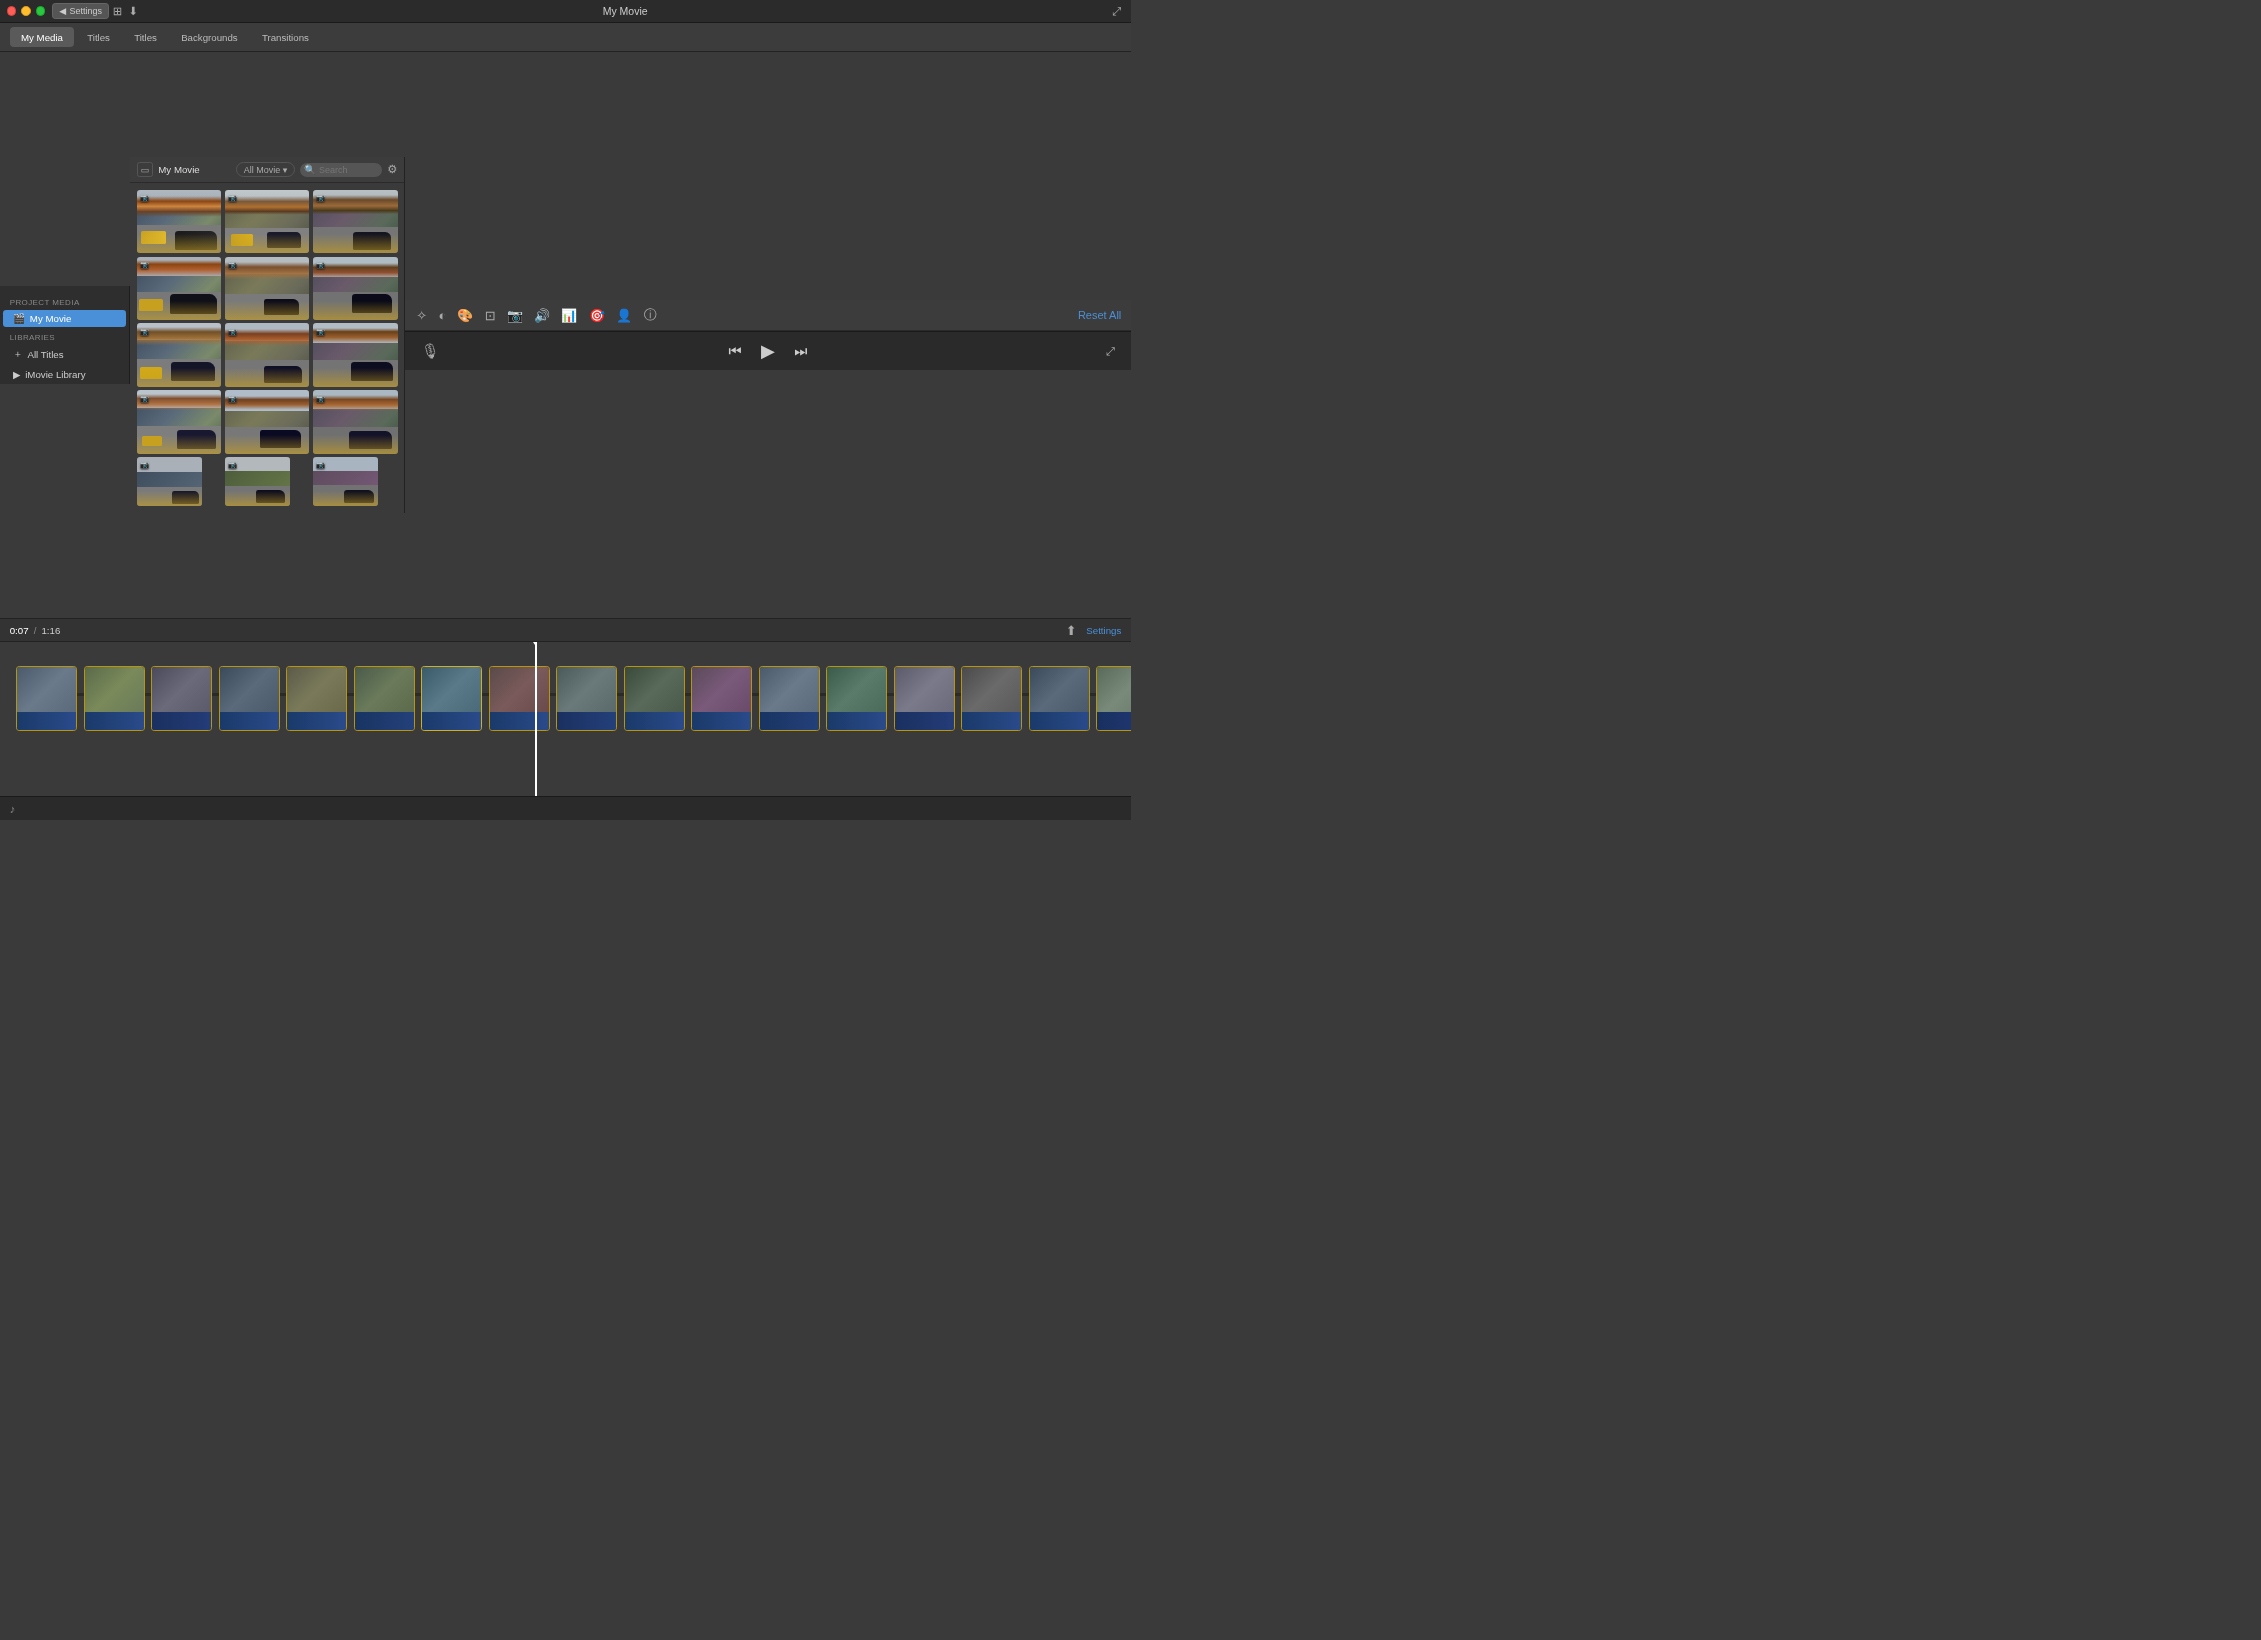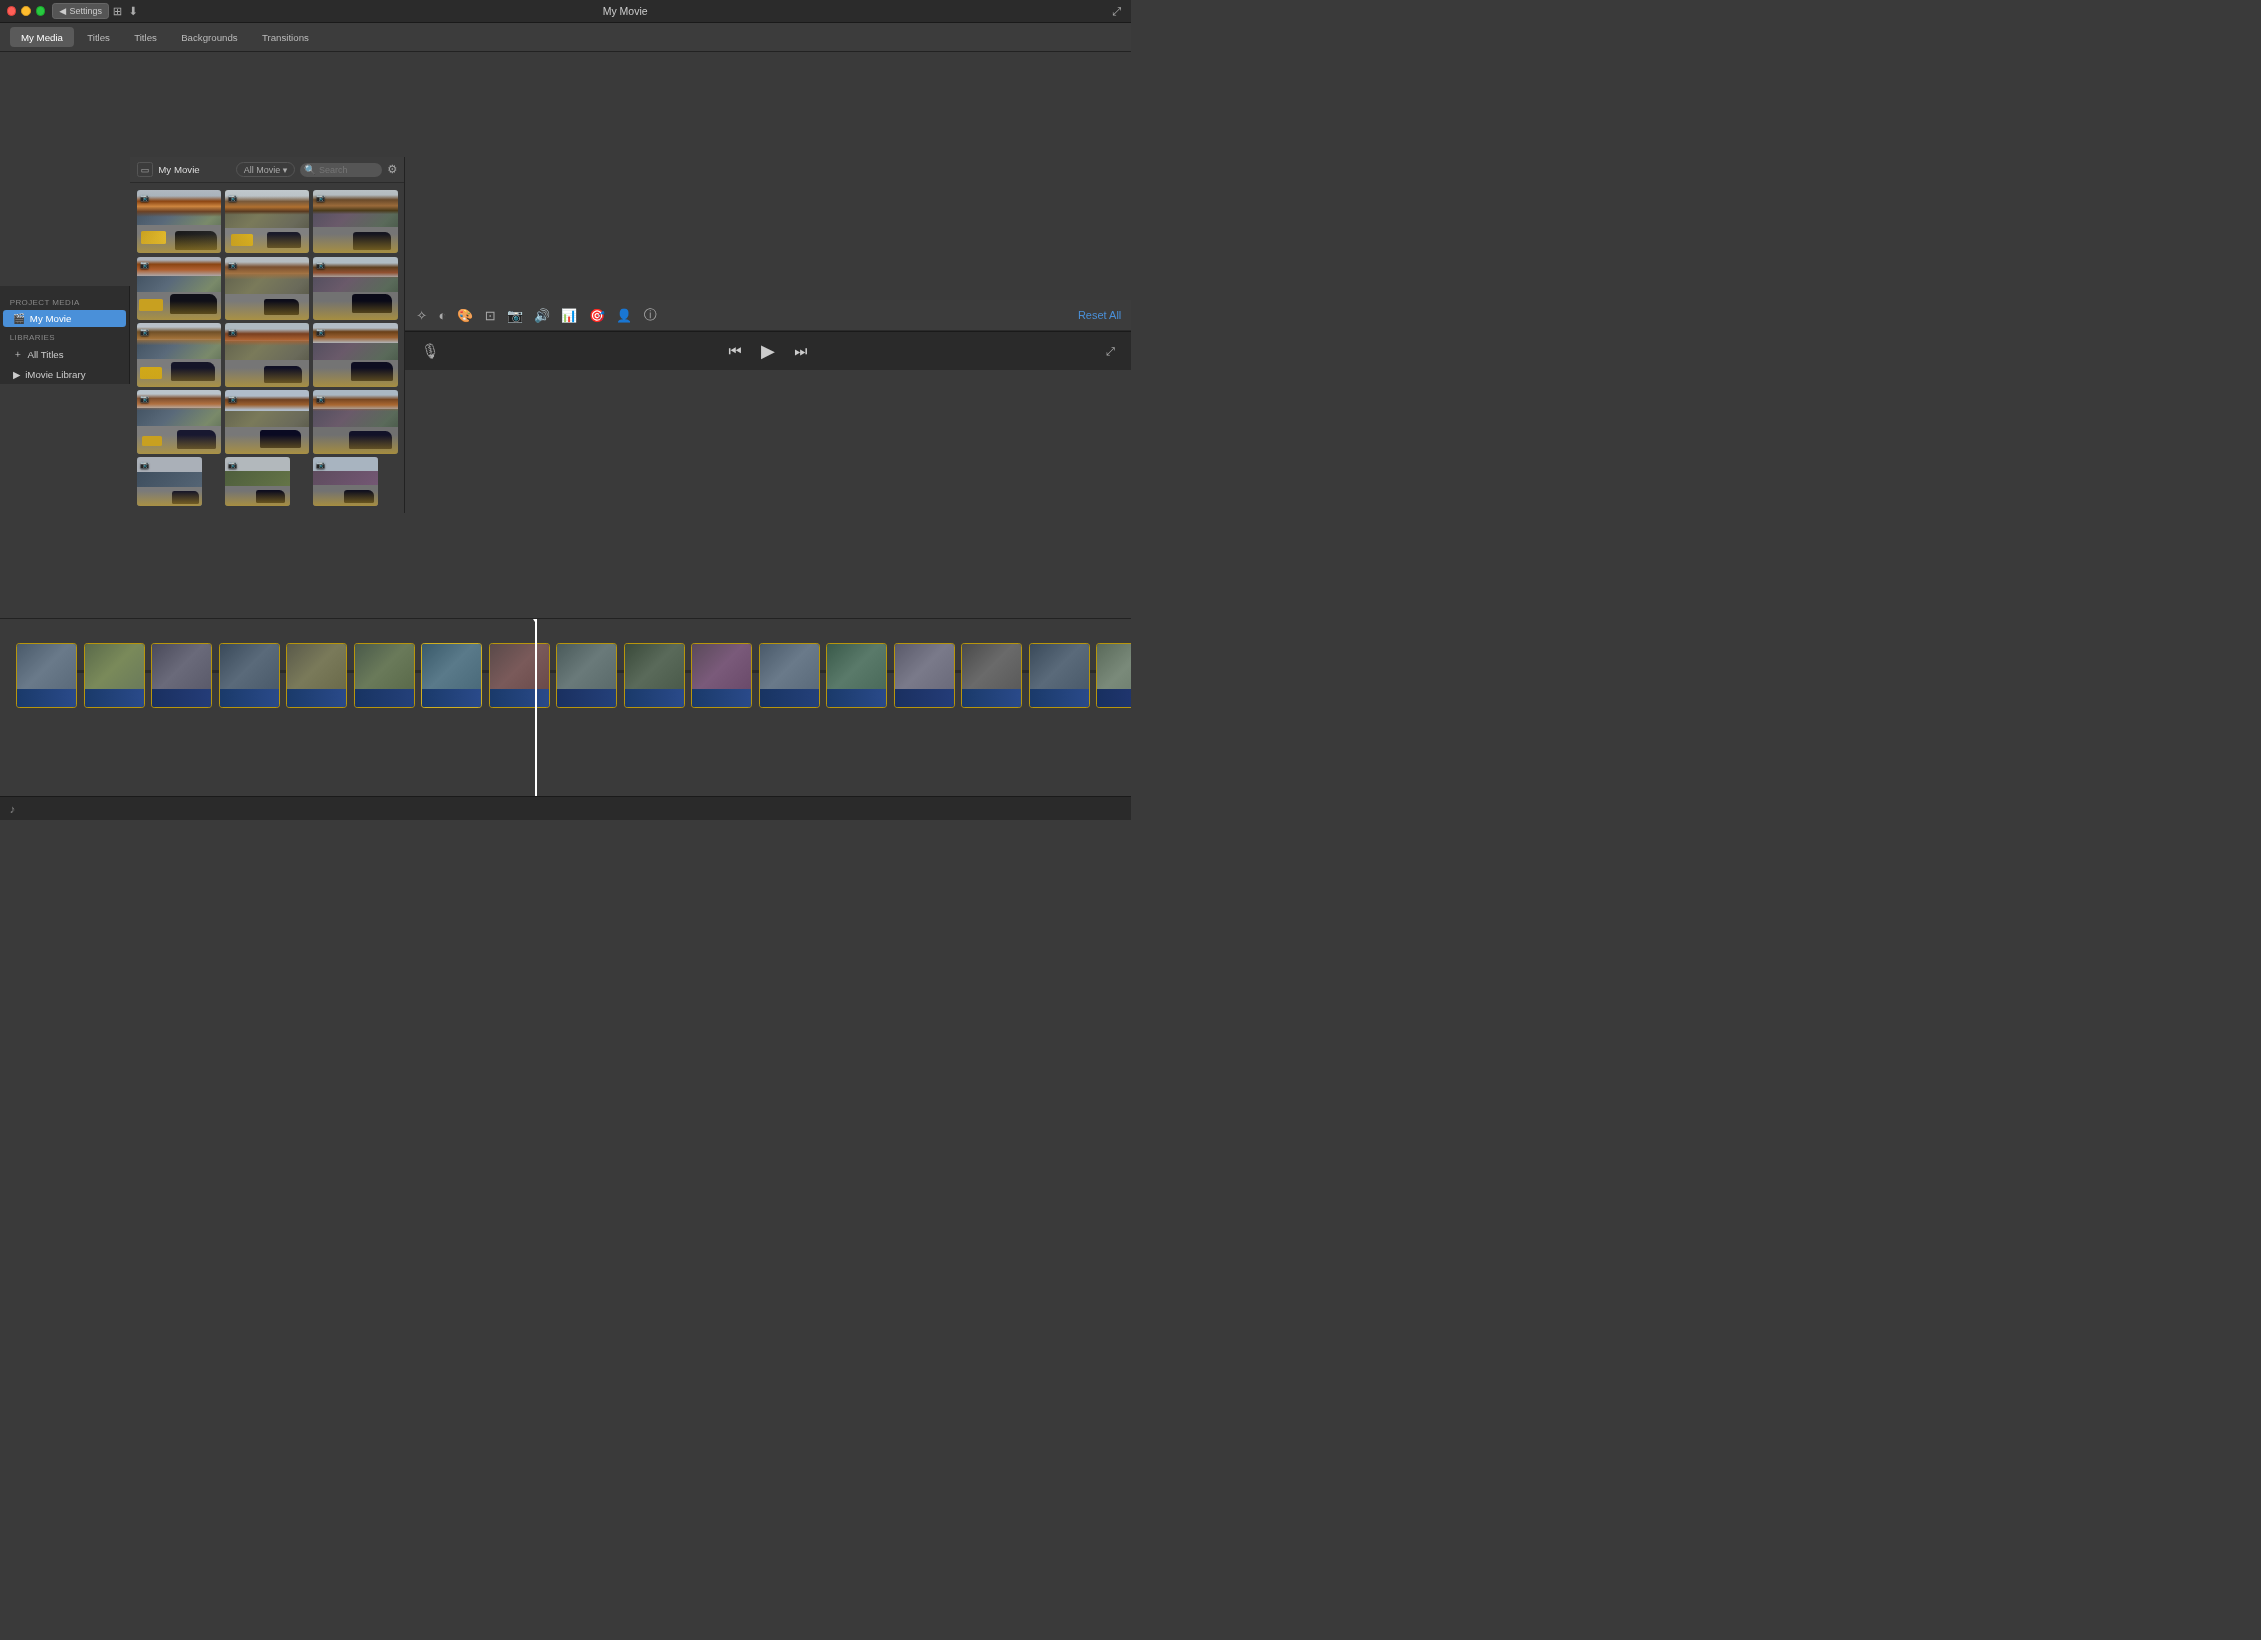--- a/index.html
+++ b/index.html
@@ -741,20 +741,29 @@
       <button class="ctrl-btn">⏮</button>
       <button class="ctrl-btn play">▶</button>
       <button class="ctrl-btn">⏭</button>
       <button class="fullscreen-btn" style="position:absolute;right:16px;background:none;border:none;color:#aaa;font-size:11.3px;cursor:pointer;">⤢</button>
     </div>
   </div>
 </div>
 
 <div id="timeline-area" style="height:178px;display:flex;flex-direction:column;border-top:0.8px solid #222;">
 
+  <div id="timeline-header" style="display:flex;align-items:center;padding:3.2px 9.7px;background:#333;border-bottom:0.8px solid #222;height:23px;">
+    <span class="timecode">
+      <span class="current">0:07</span>
+      <span class="separator"> / </span>
+      <span>1:16</span>
+    </span>
+    <span style="margin-left:auto;color:#aaa;font-size:13px;">⬆</span>
+    <span class="settings-btn-tl">Settings</span>
+  </div>
 
   <div id="timeline-track-area" style="flex:1;position:relative;overflow-x:auto;overflow-y:hidden;background:#3a3a3a;">
 
     <div style="height:24px;"></div>
 
     <div class="timeline-playhead"></div>
 
     <div id="clip-track" style="display:flex;align-items:center;padding:0 16px 8px;gap:0;min-width:max-content;">
 
       <div class="clip-item">

